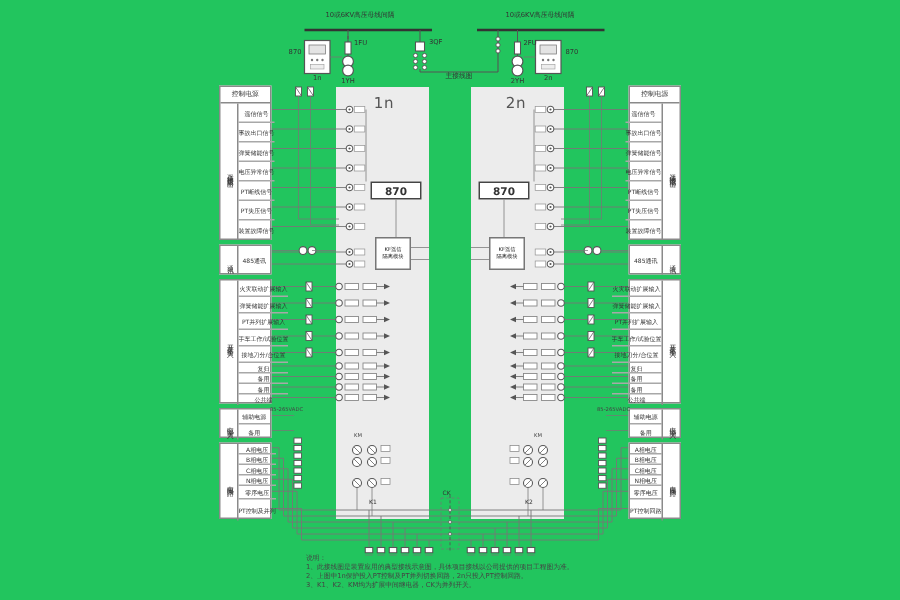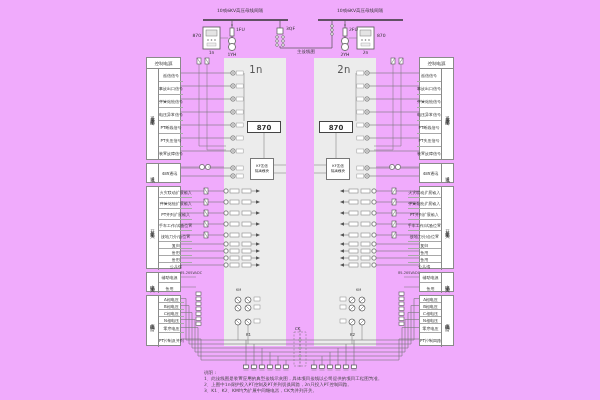--- a/index.html
+++ b/index.html
@@ -1,16 +1,16 @@
 <!DOCTYPE html>
 <html><head>
 <meta charset="utf-8">
 <style>
   html,body{margin:0;padding:0;background:#fff;}
-  .stage{position:relative;width:600px;height:400px;background:#f0abfc;overflow:hidden;
+  .stage{position:relative;width:600px;height:400px;background:#22c55e;overflow:hidden;
          font-family:"DejaVu Sans",sans-serif;color:#333;}
   svg{position:absolute;left:0;top:0;}
   .lbl{position:absolute;font-size:4.5px;line-height:1.1;color:#333;white-space:nowrap;}
   .ctr{text-align:center;}
   .rt{text-align:right;}
   .big{font-size:10px;color:#555;letter-spacing:0.5px;}
   .devlbl{font-size:7px;font-weight:bold;line-height:12px;text-align:center;}
   .mod{font-size:3.5px;text-align:center;line-height:1.3;color:#222;}
   .tiny{font-size:3.5px;color:#444;}
   

